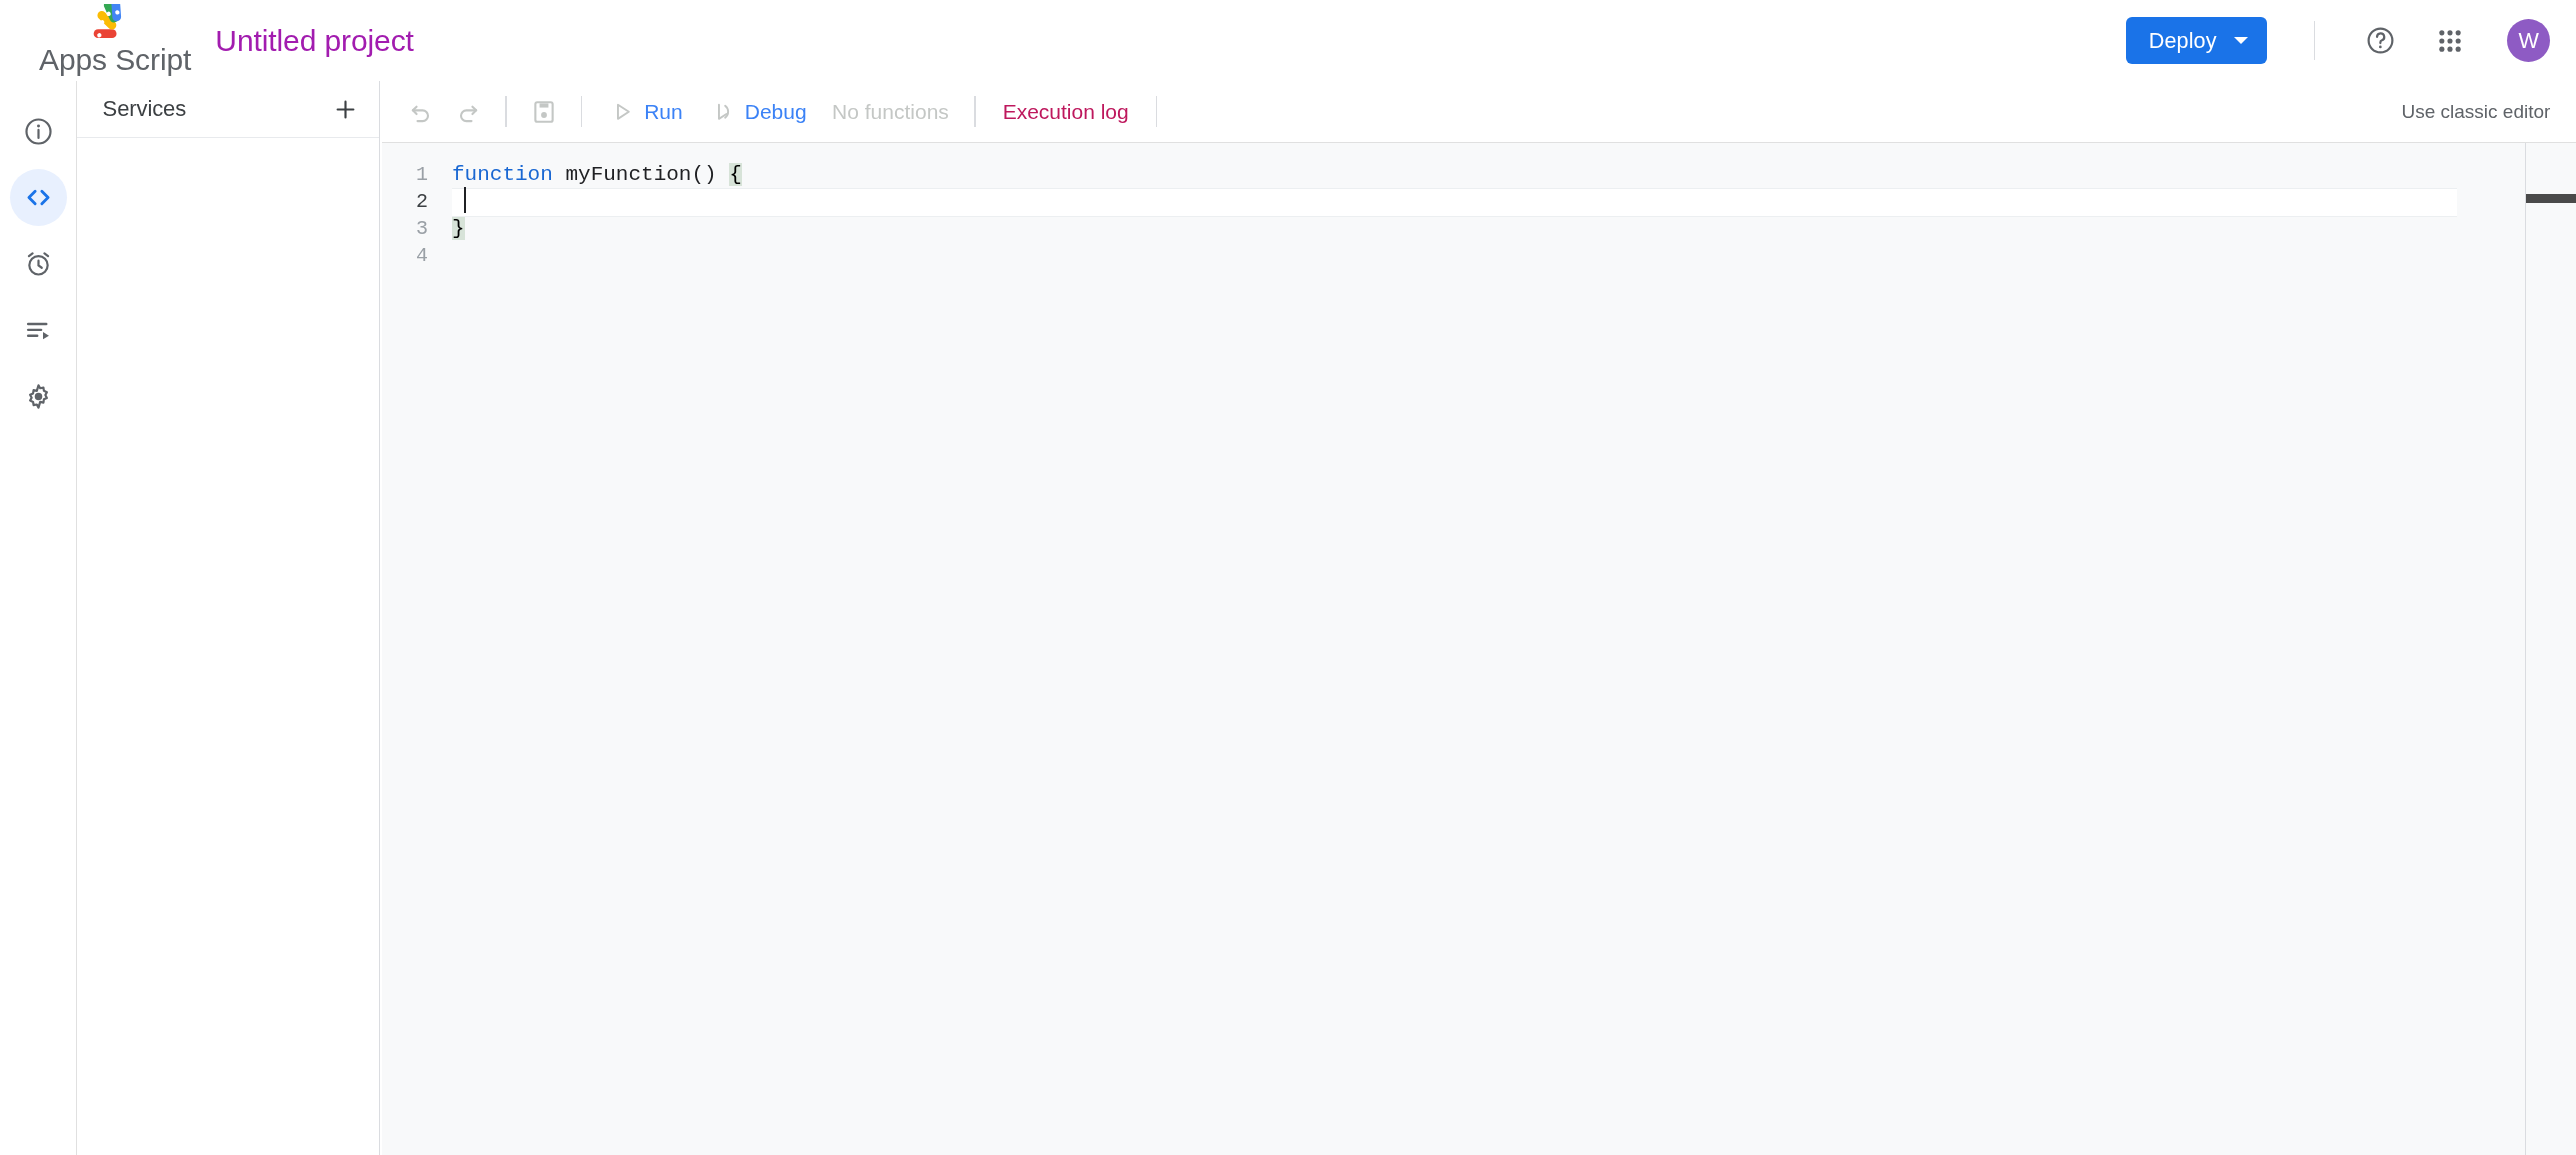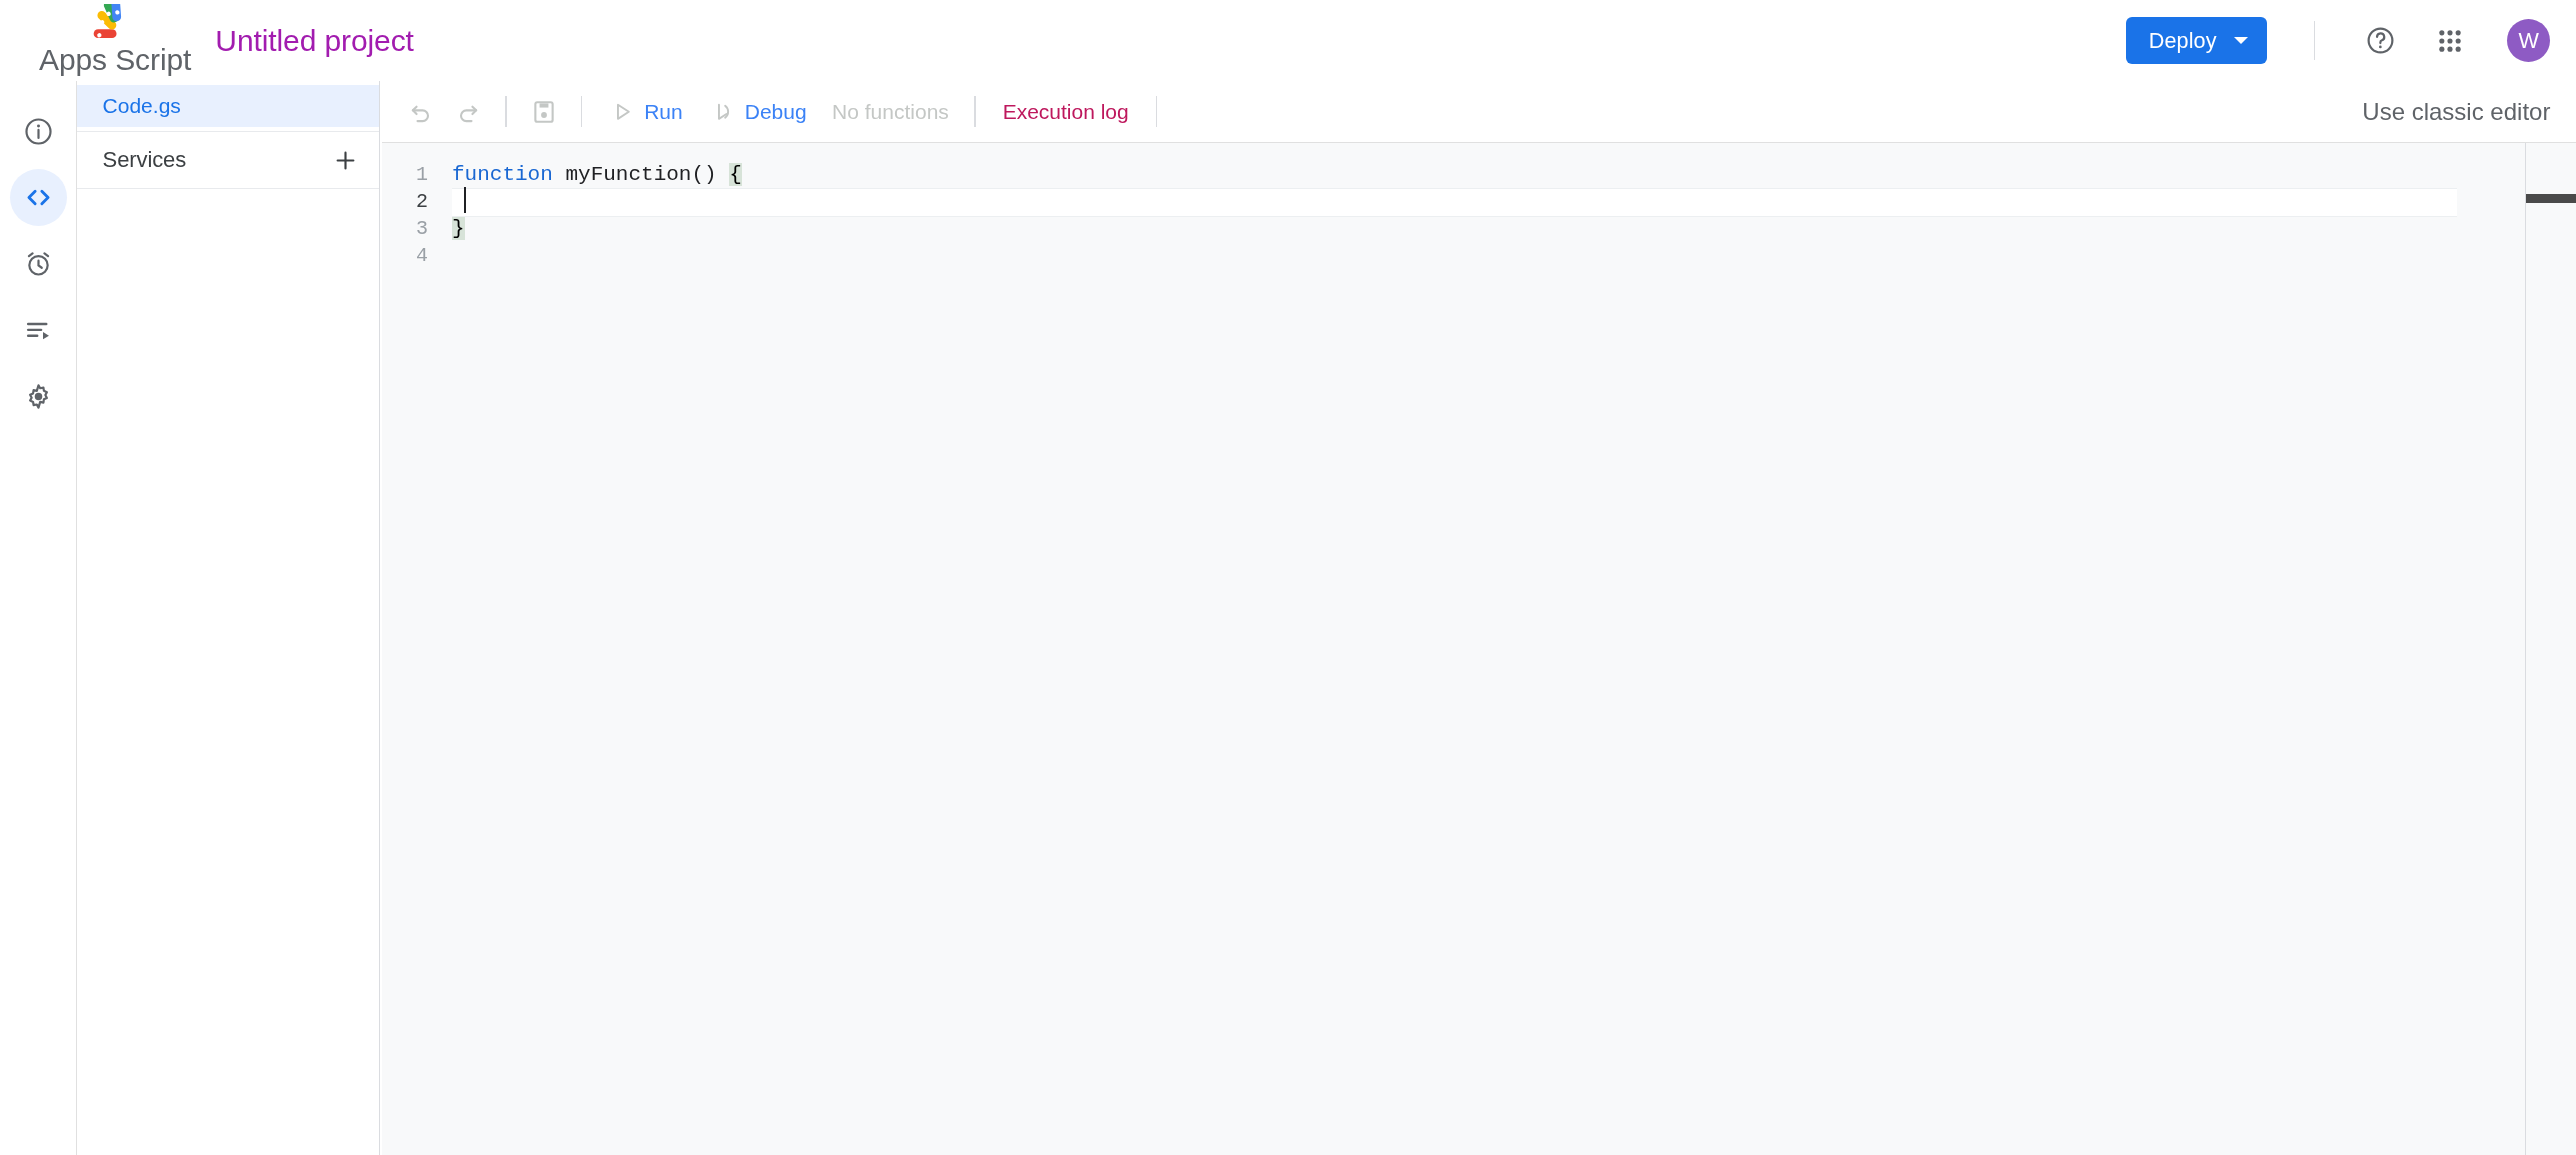--- a/index.html
+++ b/index.html
@@ -111,21 +111,21 @@
     display: flex; align-items: center; gap: 9.4px; padding: 6.7px 13.5px;
     border-radius: 4px; cursor: pointer; font-size: 21px; color: #3b82f6;
     white-space: nowrap;
   }
   .tb-text-btn.enabled { color: #be185d; }
   .tb-plain {
     font-size: 21px; color: #c4c7c5; padding: 6.7px 12px; white-space: nowrap;
     cursor: default;
   }
   #classic-editor-link {
-    margin-left: auto; margin-right: 25.6px; font-size: 24px; color: #5f6368;
+    margin-left: auto; margin-right: 25.6px; font-size: 19px; color: #5f6368;
     cursor: pointer; white-space: nowrap;
   }
 
   
   #editor {
     position: absolute; top: 143px; left: 382px; right: 0; bottom: 0;
     background: #f8f9fa; overflow: hidden;
   }
   #code-area {
     position: relative; padding-top: 17.5px;
@@ -260,25 +260,20 @@
     <svg width="31" height="31" viewBox="0 0 24 24" fill="none" stroke="#5f6368" stroke-width="1.7">
       <circle cx="12" cy="12" r="2.9" fill="#5f6368" stroke="none"></circle>
       <path d="M12 3.4l1.3 2.2 2.5-.5.4 2.5 2.3 1.1-1.2 2.2 1.2 2.2-2.3 1.1-.4 2.5-2.5-.5L12 20.6l-1.3-2.4-2.5.5-.4-2.5-2.3-1.1 1.2-2.2-1.2-2.2 2.3-1.1.4-2.5 2.5.5z" stroke-linejoin="round"></path>
     </svg>
   </div>
 </div>
 
 <div id="files-panel">
 
 
-  <div id="file-list">
-    <div class="file-row selected">
-      <span>Code.gs</span>
-    </div>
-  </div>
 
 
   <div class="panel-section">
     <span class="panel-section-title">Services</span>
     <span class="panel-section-actions">
       <span class="panel-icon-btn">
         <svg width="27" height="27" viewBox="0 0 24 24" stroke="#3c4043" stroke-width="1.9" stroke-linecap="round">
           <path d="M12 5v14M5 12h14"></path>
         </svg>
       </span>

